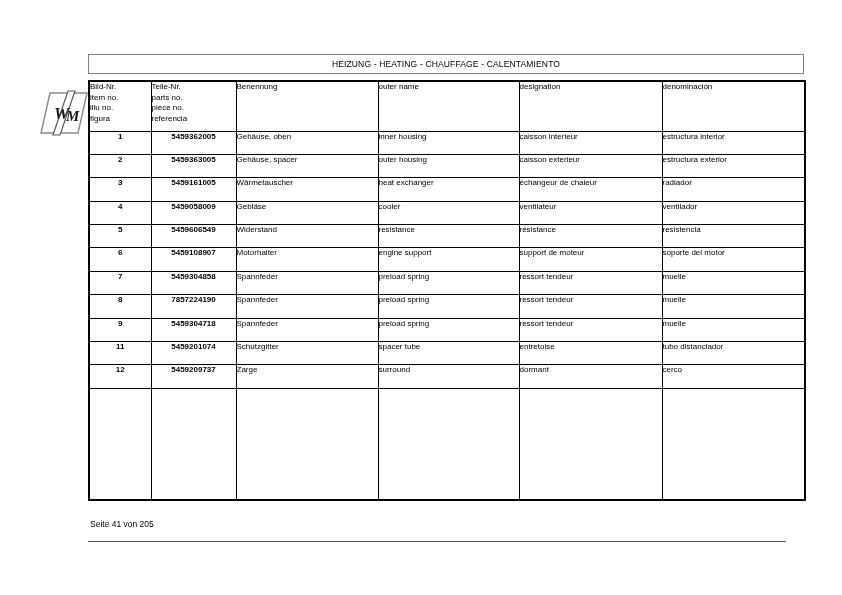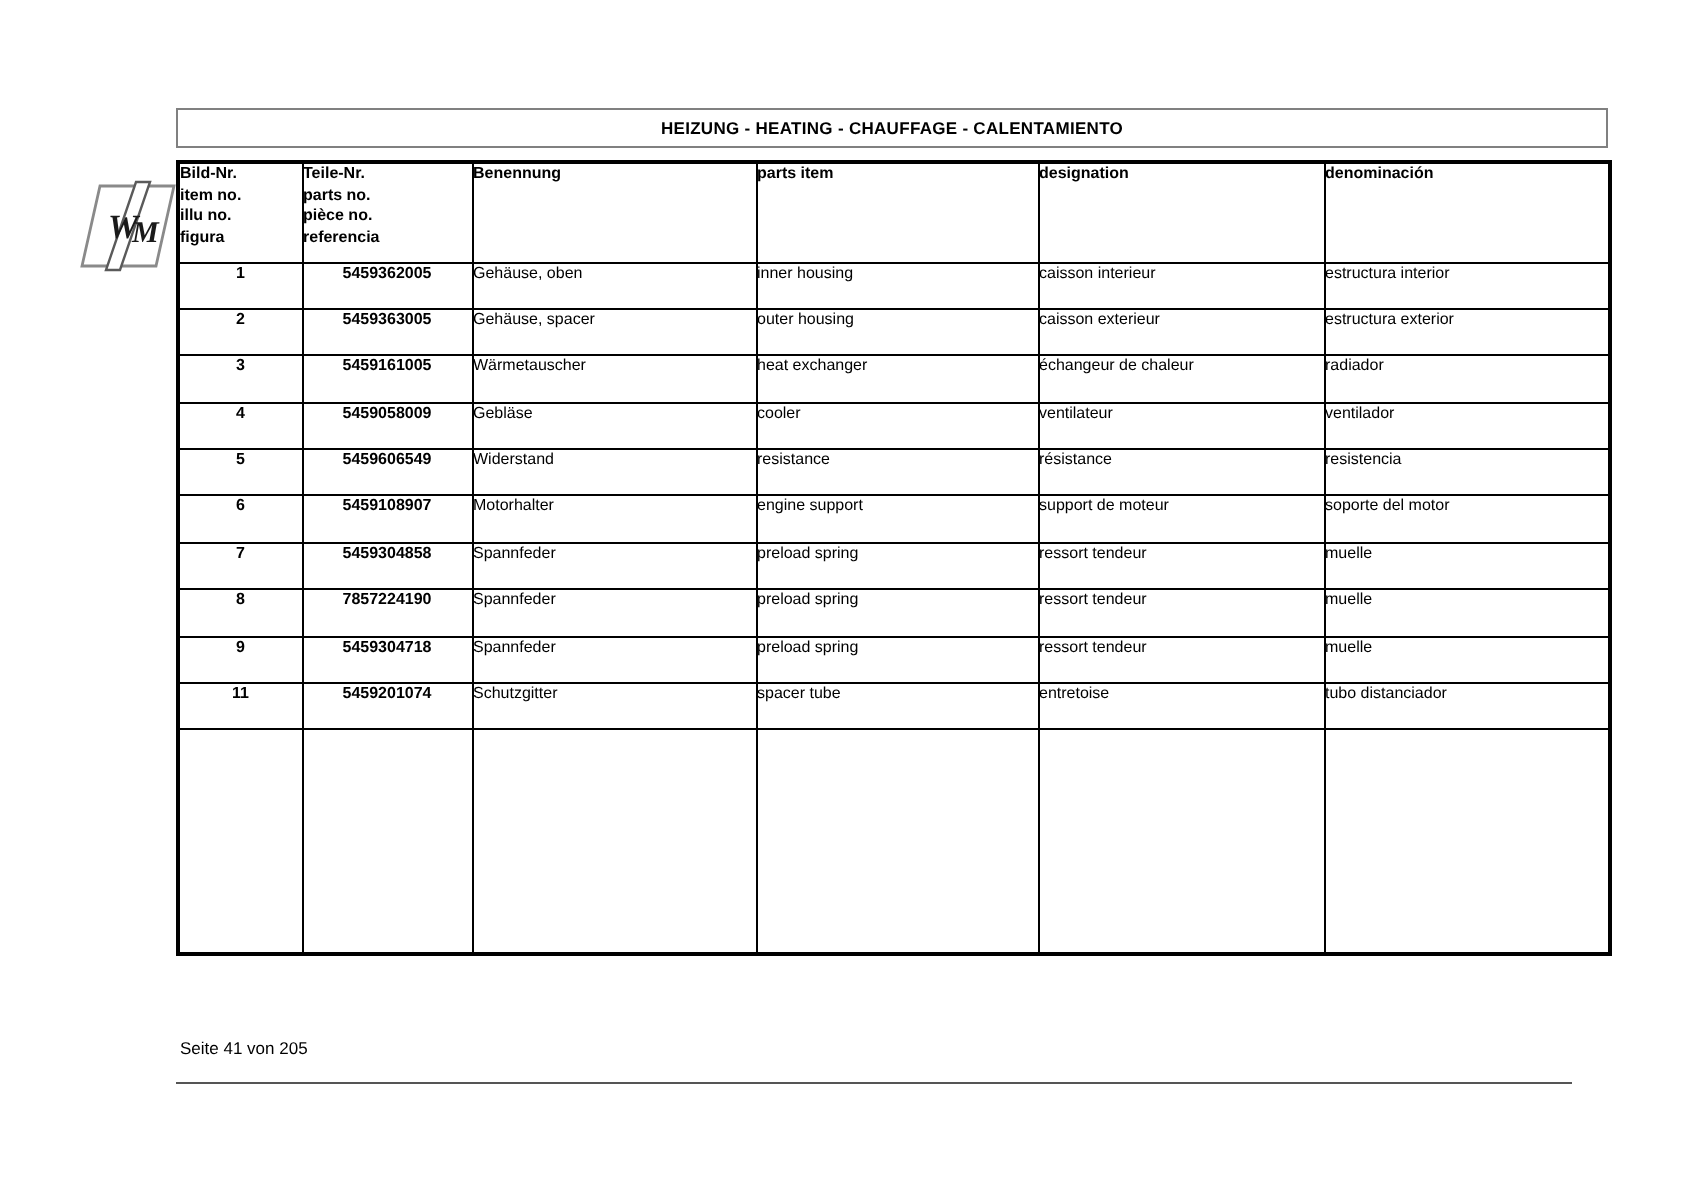--- a/index.html
+++ b/index.html
@@ -32,21 +32,21 @@
     width: 716px;
     height: 20px;
     border: 1px solid #808080;
     box-sizing: border-box;
     display: flex;
     align-items: center;
     justify-content: center;
   }
   .title-banner .title-text {
     font-size: 8.5px;
-    font-weight: bold;
+    font-weight: normal;
     letter-spacing: 0.15px;
     white-space: nowrap;
   }
 
   
   .logo-wrap {
     position: absolute;
     left: 38px;
     top: 90px;
     width: 52px;
@@ -71,21 +71,21 @@
     box-sizing: border-box;
   }
   
   .parts-table {
     border: 2px solid #000000;
   }
 
   thead th {
     height: 50px;
     font-size: 8px;
-    font-weight: bold;
+    font-weight: normal;
     text-align: left;
     padding: 3px 0 0 4px;
     line-height: 10.6px;
     border-bottom: 2px solid #000000;
   }
   thead th .hdr-line { display: block; white-space: nowrap; }
 
   tbody td {
     height: 23.4px;
     font-size: 8px;
@@ -179,21 +179,21 @@
         <th>
           <span class="hdr-line">Teile-Nr.</span>
           <span class="hdr-line">parts no.</span>
           <span class="hdr-line">pièce no.</span>
           <span class="hdr-line">referencia</span>
         </th>
         <th>
           <span class="hdr-line">Benennung</span>
         </th>
         <th>
-          <span class="hdr-line">parts item</span>
+          <span class="hdr-line">outer name</span>
         </th>
         <th>
           <span class="hdr-line">designation</span>
         </th>
         <th>
           <span class="hdr-line">denominación</span>
         </th>
       </tr>
     </thead>
     <tbody id="table-body">
@@ -269,20 +269,28 @@
           <td class="col-designation">ressort tendeur</td>
           <td class="col-denominacion">muelle</td>
         </tr>
         <tr>
           <td class="col-item">11</td>
           <td class="col-part">5459201074</td>
           <td class="col-benennung">Schutzgitter</td>
           <td class="col-partsname">spacer tube</td>
           <td class="col-designation">entretoise</td>
           <td class="col-denominacion">tubo distanciador</td>
+        </tr>
+        <tr>
+          <td class="col-item">12</td>
+          <td class="col-part">5459209737</td>
+          <td class="col-benennung">Zarge</td>
+          <td class="col-partsname">surround</td>
+          <td class="col-designation">dormant</td>
+          <td class="col-denominacion">cerco</td>
         </tr>
         <tr class="filler">
           <td class="col-item"></td>
           <td class="col-part"></td>
           <td class="col-benennung"></td>
           <td class="col-partsname"></td>
           <td class="col-designation"></td>
           <td class="col-denominacion"></td>
         </tr>
       </tbody>

